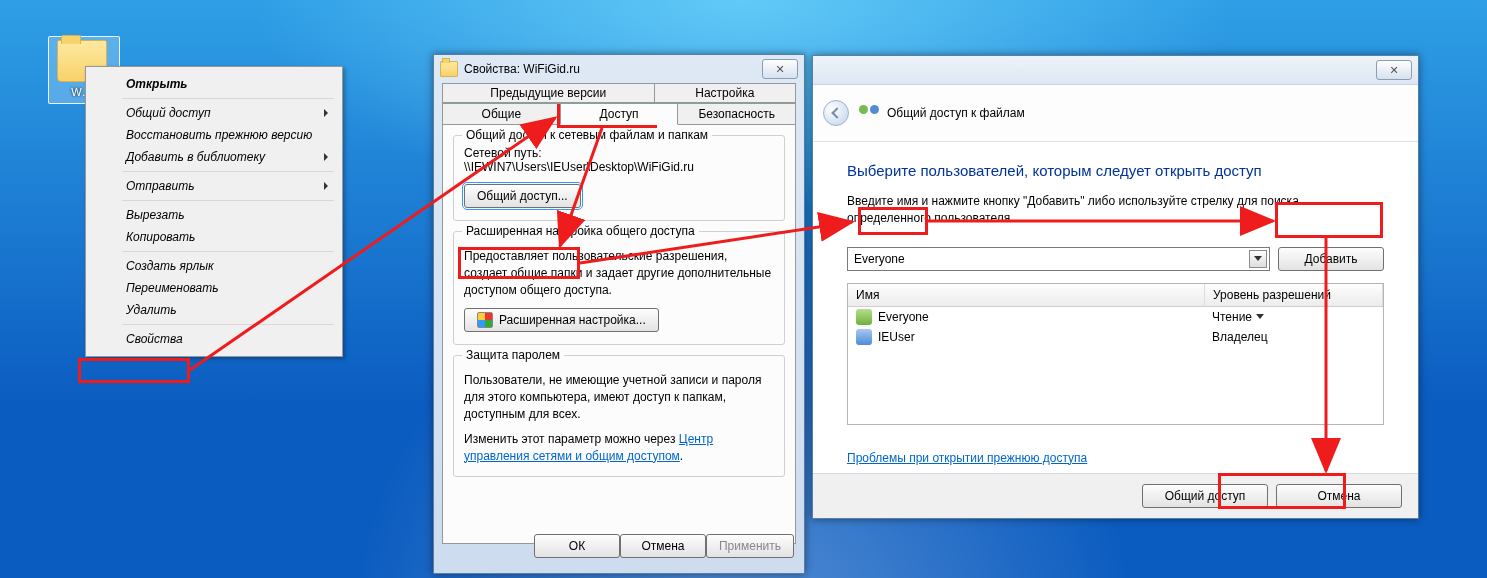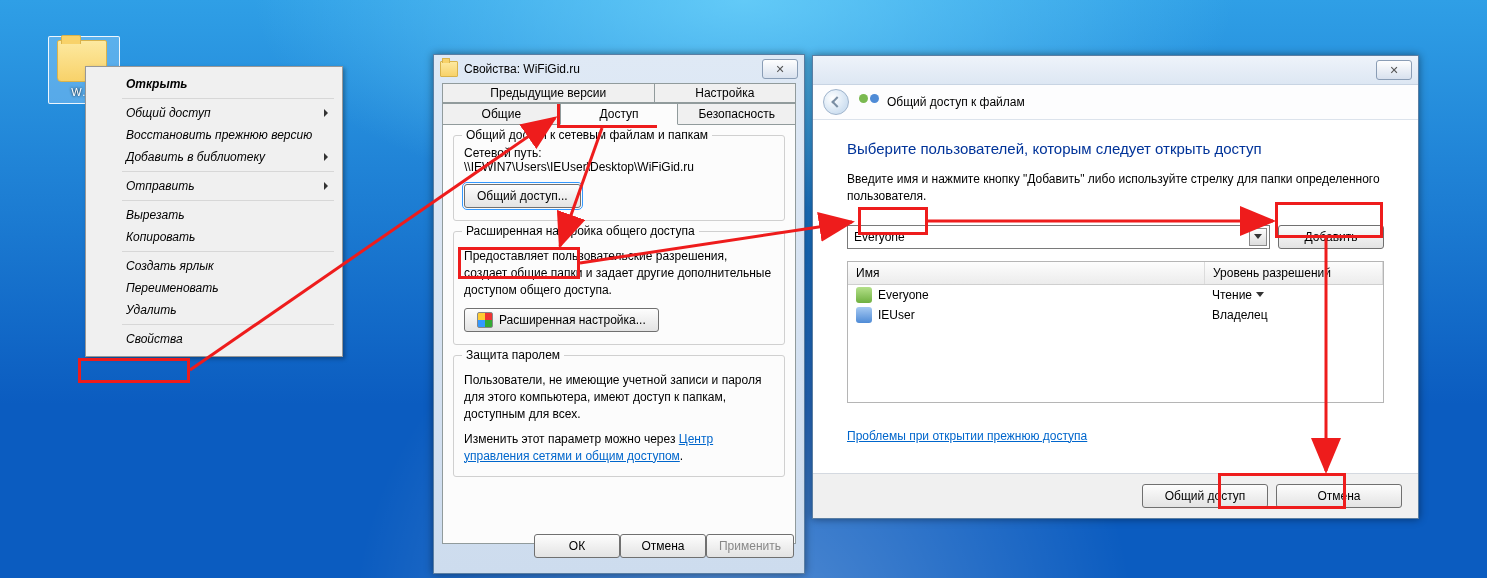--- a/index.html
+++ b/index.html
@@ -48,21 +48,21 @@
   .btn{display:inline-flex;align-items:center;justify-content:center;height:22px;padding:0 12px;border:1px solid #707070;border-radius:3px;background:linear-gradient(#fdfdfd,#e3e3e3);font-size:12px;min-width:60px;}
   .btn.focus{outline:1px solid #3399ff;outline-offset:1px;}
   .btn.shield:before{content:"";width:14px;height:14px;margin-right:6px;background:conic-gradient(#e33 0 25%,#3a3 0 50%,#39f 0 75%,#fc3 0);border-radius:2px;border:1px solid #888;flex:none;}
   .desc{color:#000;line-height:1.4;}
   a.lnk{color:#0066cc;text-decoration:underline;}
   .btnrow{position:absolute;right:10px;bottom:15px;display:flex;gap:0;justify-content:space-between;}
   .btn:disabled,.btn.disabled{color:#888;}
   
   .sharewin{left:812px;top:55px;width:605px;height:462px;background:#fff;}
   .sharewin .titlebar{background:linear-gradient(#eef3fa,#dde7f3);border-bottom:1px solid #c8d4e3;}
-  .stripe{display:flex;align-items:center;height:32px;padding:1px 10px;border-bottom:1px solid #dce3ec;background:#fdfdfe;}
+  .stripe{display:flex;align-items:center;height:32px;padding:12px 10px;border-bottom:1px solid #dce3ec;background:#fdfdfe;}
   .navcircle{width:24px;height:24px;border:1px solid #9fb4cc;border-radius:50%;background:radial-gradient(circle at 35% 35%,#fff,#cfe0f1 70%);display:flex;align-items:center;justify-content:center;margin-right:10px;}
   .navcircle span{border:solid #7a8ea3;border-width:0 0 2px 2px;display:inline-block;padding:3px;transform:rotate(45deg);margin-left:2px;}
   .people{width:20px;height:16px;margin-right:8px;position:relative;flex:none;}
   .people:before,.people:after{content:"";position:absolute;top:0;width:9px;height:9px;border-radius:50%;}
   .people:before{left:0;background:#7ab950;}
   .people:after{right:0;background:#4f8bd6;}
   .body{padding:20px 34px 0;}
   h2.htitle{font-size:15px;font-weight:normal;color:#003399;margin:0 0 14px;}
   .combo-row{display:flex;gap:8px;align-items:stretch;margin-bottom:12px;}
   .combo{flex:1;height:22px;border:1px solid #7a7a7a;background:#fff;display:flex;align-items:center;padding:0 6px;position:relative;}
@@ -187,21 +187,21 @@
     </div>
     <div class="stripe">
       <div class="navcircle">
           <span></span>
         </div>
       <div class="people"></div>
       <span>Общий доступ к файлам</span>
     </div>
     <div class="body">
       <h2 class="htitle">Выберите пользователей, которым следует открыть доступ</h2>
-      <div class="desc" style="margin-bottom:20px;">Введите имя и нажмите кнопку "Добавить" либо используйте стрелку для папки определенного пользователя.</div>
+      <div class="desc" style="margin-bottom:20px;">Введите имя и нажмите кнопку "Добавить" либо используйте стрелку для поиска определенного пользователя.</div>
       <div class="combo-row">
         <div class="combo">
           <span>Everyone</span>
           <span class="dd">
               <span class="tri-d"></span>
             </span>
         </div>
         <span class="btn" style="min-width:80px">
             <span>Добавить</span>
           </span>

